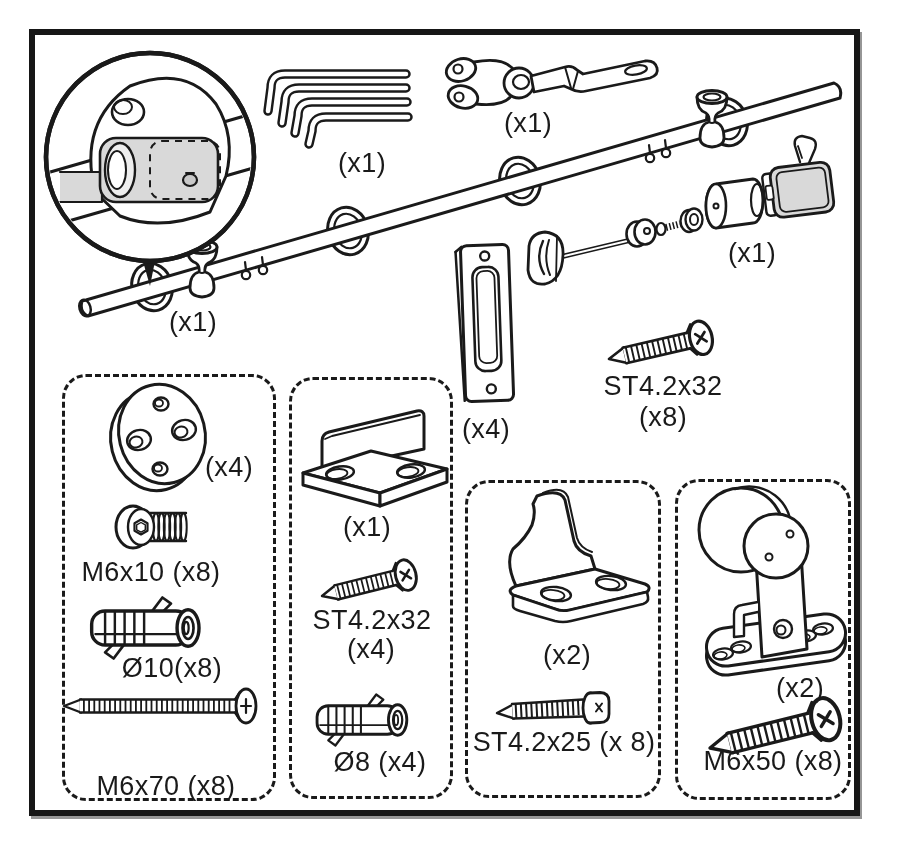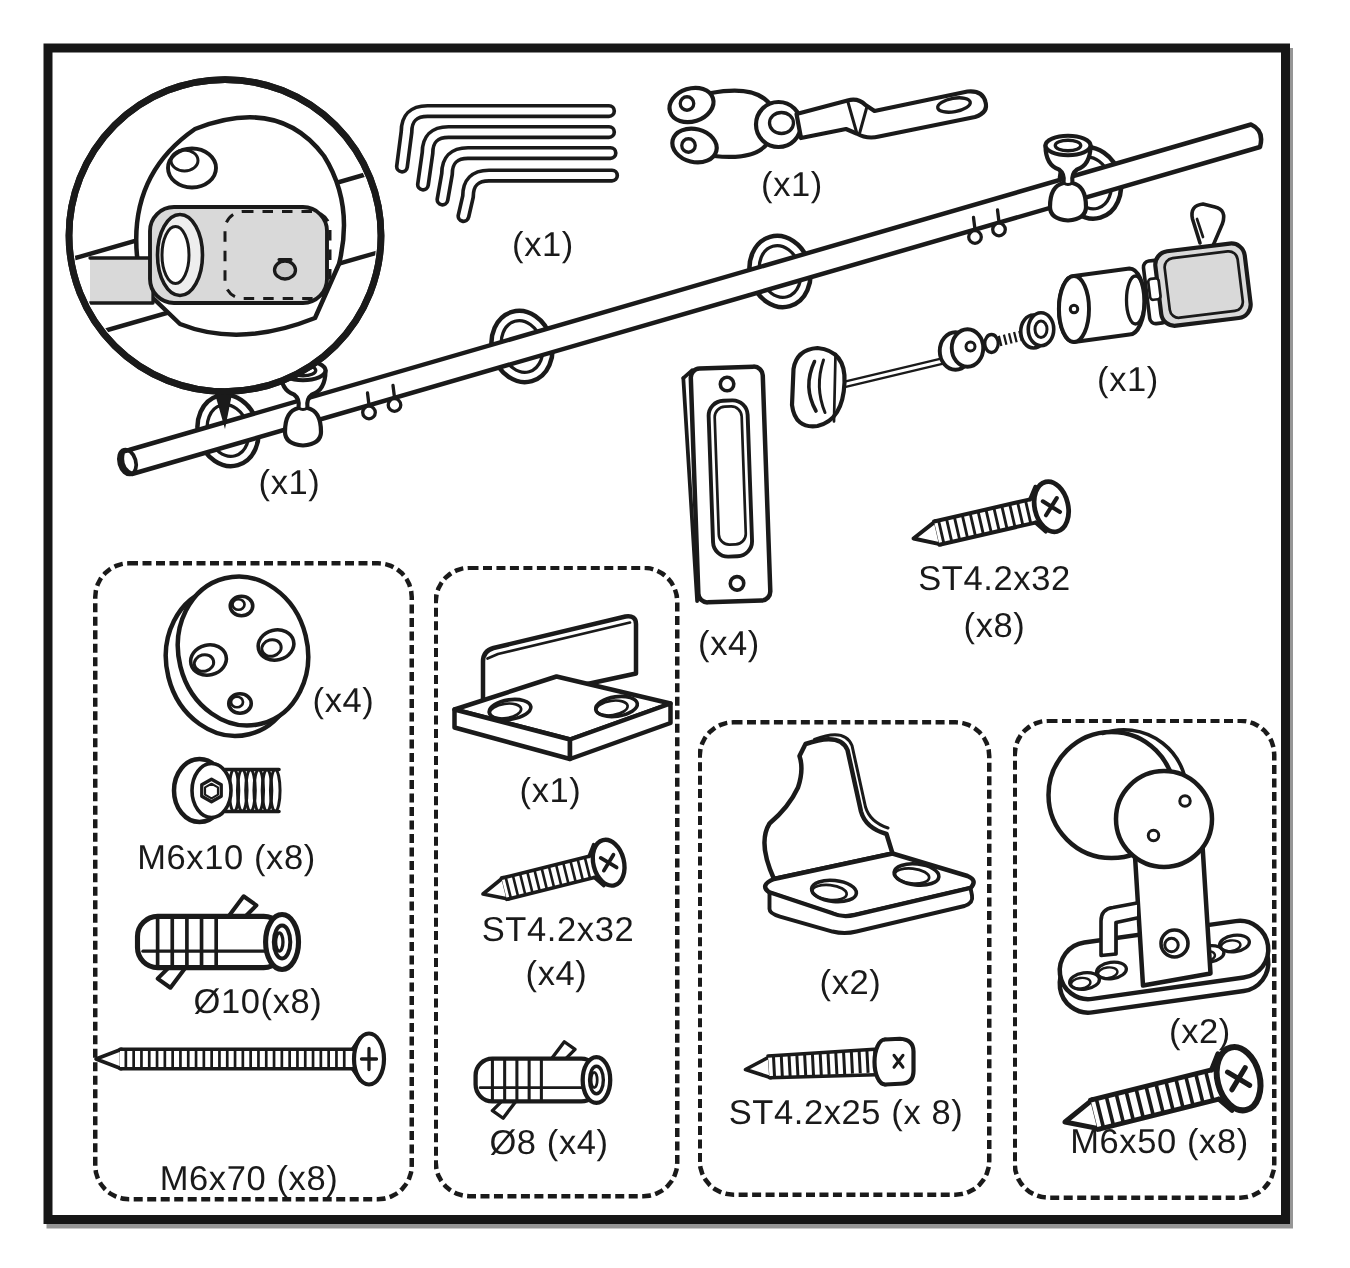--- a/index.html
+++ b/index.html
@@ -5,21 +5,21 @@
   *{margin:0;padding:0;box-sizing:border-box}
   html,body{width:900px;height:845px}
   body{position:relative;background:#fff;font-family:"Liberation Sans",sans-serif;overflow:hidden}
   .frame{position:absolute;left:29px;top:29px;width:831px;height:787px;border:6px solid #161616;box-shadow:2px 3px 0 rgba(22,22,22,.45);background:transparent}
   .kitbox{position:absolute;border:3px dashed #1a1a1a;border-radius:24px;background:transparent}
   #box-wall{left:62px;top:374px;width:214px;height:427px}
   #box-guide{left:289px;top:377px;width:164px;height:422px}
   #box-door{left:465px;top:480px;width:196px;height:318px}
   #box-roller{left:675px;top:479px;width:176px;height:321px}
   .art{position:absolute;left:0;top:0}
-  .lbl{position:absolute;transform:translate(-50%,-50%);font-size:23px;line-height:1;color:#1a1a1a;white-space:nowrap;letter-spacing:.4px}
+  .lbl{position:absolute;transform:translate(-50%,-50%);font-size:27px;line-height:1;color:#1a1a1a;white-space:nowrap;letter-spacing:.4px}
 </style>
 </head>
 <body>
 
 <div class="frame"></div>
 
 <div class="kitbox" id="box-wall"></div>
 <div class="kitbox" id="box-guide"></div>
 <div class="kitbox" id="box-door"></div>
 <div class="kitbox" id="box-roller"></div>
@@ -304,19 +304,19 @@
 <div class="lbl" style="left:663px;top:417px">(x8)</div>
 
 <div class="lbl" style="left:229px;top:467px">(x4)</div>
 <div class="lbl" style="left:151px;top:572px">M6x10 (x8)</div>
 <div class="lbl" style="left:172px;top:668px">Ø10(x8)</div>
 <div class="lbl" style="left:166px;top:786px">M6x70 (x8)</div>
 
 <div class="lbl" style="left:367px;top:527px">(x1)</div>
 <div class="lbl" style="left:372px;top:620px">ST4.2x32</div>
 <div class="lbl" style="left:371px;top:649px">(x4)</div>
-<div class="lbl" style="left:366px;top:762px">Ø8 (x4)</div>
+<div class="lbl" style="left:380px;top:762px">Ø8 (x4)</div>
 
 <div class="lbl" style="left:567px;top:655px">(x2)</div>
 <div class="lbl" style="left:564px;top:742px">ST4.2x25 (x 8)</div>
 
 <div class="lbl" style="left:800px;top:688px">(x2)</div>
 <div class="lbl" style="left:773px;top:761px">M6x50 (x8)</div>
 
 </body></html>

